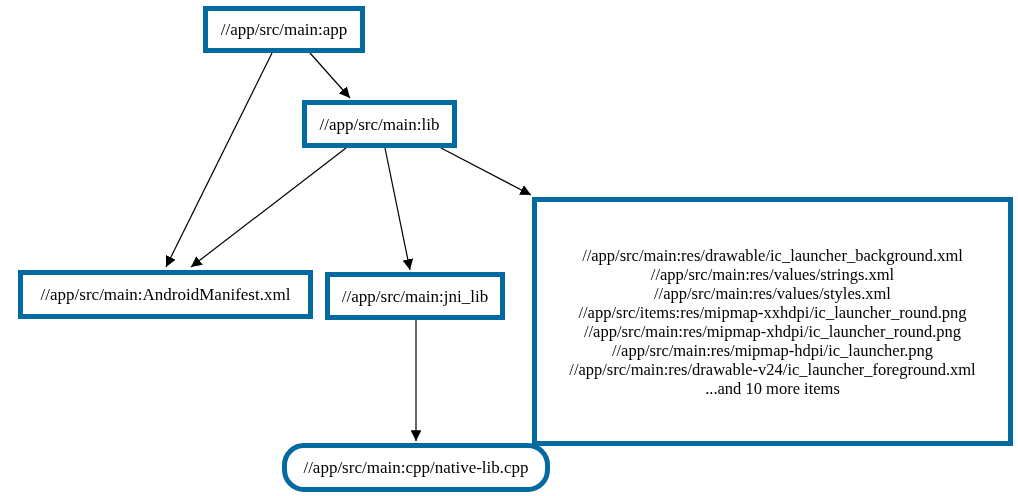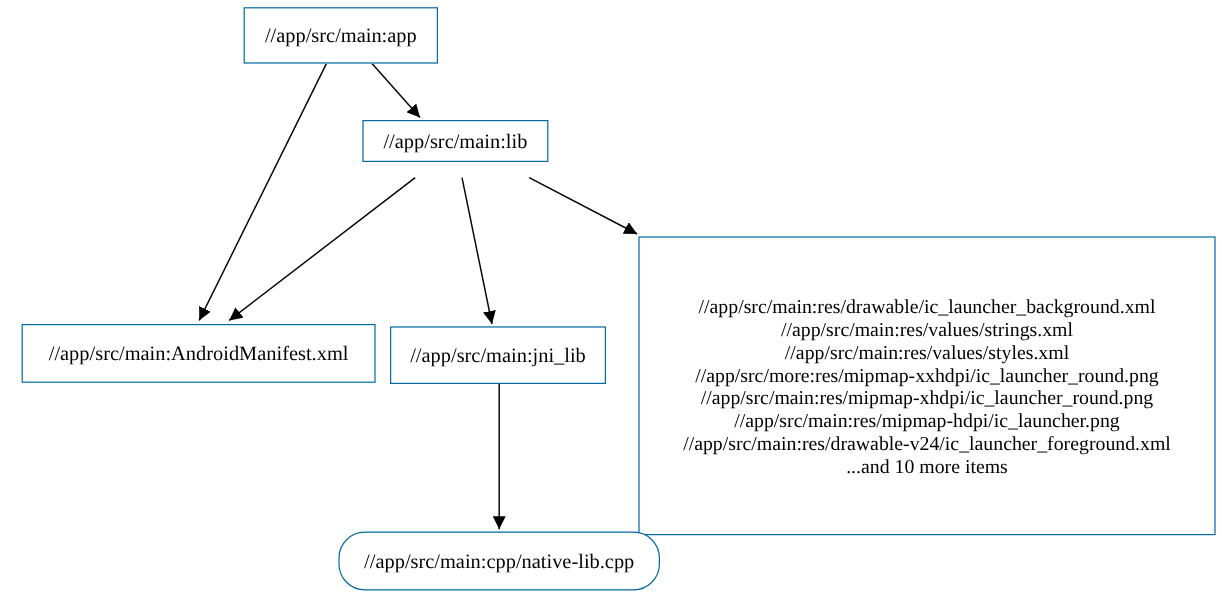--- a/index.html
+++ b/index.html
@@ -19,21 +19,21 @@
   #edge-layer {
     position: absolute;
     left: 0;
     top: 0;
     width: 1018px;
     height: 496px;
   }
   .node {
     position: absolute;
     box-sizing: border-box;
-    border: 1px solid #0369a1;
+    border: 5px solid #0369a1;
     background: #ffffff;
     display: flex;
     align-items: center;
     justify-content: center;
     text-align: center;
     font-size: 17px;
     line-height: 19px;
     white-space: nowrap;
   }
   .node-multiline {
@@ -64,37 +64,37 @@
     <line class="edge-line" x1="346" y1="148" x2="191" y2="267" marker-end="url(#arrowhead)"></line>
     <line class="edge-line" x1="385" y1="148" x2="410" y2="270" marker-end="url(#arrowhead)"></line>
     <line class="edge-line" x1="441" y1="148" x2="531" y2="195" marker-end="url(#arrowhead)"></line>
     <line class="edge-line" x1="416" y1="320" x2="416" y2="441" marker-end="url(#arrowhead)"></line>
   </svg>
 
   <div class="node" style="left:203px; top:6px; width:162px; height:47px;">
     <span>//app/src/main:app</span>
   </div>
 
-  <div class="node" style="left:302px; top:100px; width:155px; height:35px;">
+  <div class="node" style="left:302px; top:100px; width:155px; height:48px;">
     <span>//app/src/main:lib</span>
   </div>
 
   <div class="node" style="left:18px; top:270px; width:295px; height:49px;">
     <span>//app/src/main:AndroidManifest.xml</span>
   </div>
 
   <div class="node" style="left:325px; top:272px; width:180px; height:48px;">
     <span>//app/src/main:jni_lib</span>
   </div>
 
   <div class="node node-multiline" style="left:532px; top:197px; width:481px; height:249px;">
     <span>//app/src/main:res/drawable/ic_launcher_background.xml</span>
     <span>//app/src/main:res/values/strings.xml</span>
     <span>//app/src/main:res/values/styles.xml</span>
-    <span>//app/src/more:res/mipmap-xxhdpi/ic_launcher_round.png</span>
+    <span>//app/src/items:res/mipmap-xxhdpi/ic_launcher_round.png</span>
     <span>//app/src/main:res/mipmap-xhdpi/ic_launcher_round.png</span>
     <span>//app/src/main:res/mipmap-hdpi/ic_launcher.png</span>
     <span>//app/src/main:res/drawable-v24/ic_launcher_foreground.xml</span>
     <span>...and 10 more items</span>
   </div>
 
   <div class="node" style="left:282px; top:443px; width:268px; height:49px;border-radius:22px;">
     <span>//app/src/main:cpp/native-lib.cpp</span>
   </div>
 

